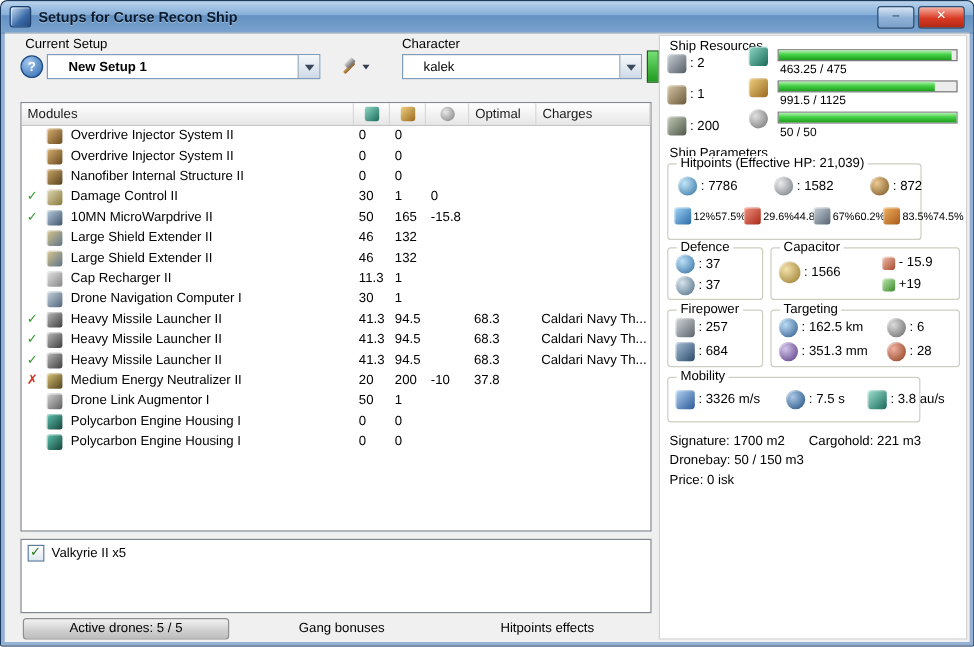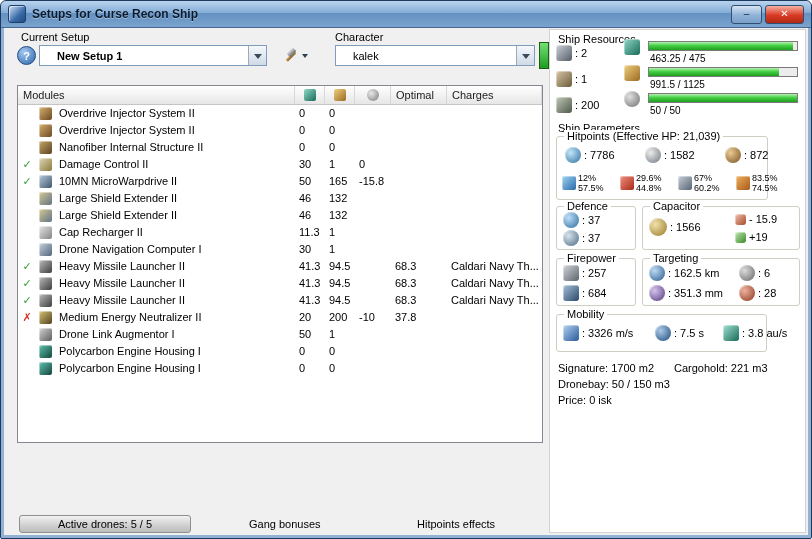--- a/index.html
+++ b/index.html
@@ -97,21 +97,21 @@
   .fill{height:100%;background:linear-gradient(#b2f2b2,#44d044 45%,#1f9e1f)}
   .bartext{position:absolute;font-size:10px;white-space:nowrap}
   .gbox{position:absolute;border:1px solid #cdcfc2;border-radius:3px;box-sizing:border-box}
   .glabel{position:absolute;top:-7px;left:7px;background:#fff;padding:0 3px;white-space:nowrap}
   .resist{position:absolute;display:flex;align-items:center}
   .ric{width:14px;height:14px;border-radius:2px;margin-right:2px;box-shadow:inset 1px 1px 0 rgba(255,255,255,.4);flex:none}
   .ric.em{background:linear-gradient(135deg,#9fd4f4,#2a6aa8)}
   .ric.thermal{background:linear-gradient(135deg,#f09080,#a82a18)}
   .ric.kinetic{background:linear-gradient(135deg,#c8d0d8,#566474)}
   .ric.explosive{background:linear-gradient(135deg,#f0b060,#a85a18)}
-  .rv{display:flex;flex-direction:column;font-size:9px;line-height:10px}
+  .rv{display:flex;flex-direction:row;font-size:9px;line-height:10px}
   .txtline{position:absolute;white-space:nowrap}
 </style>
 </head>
 <body>
 
 <div class="window">
 
   <div class="titlebar">
     <span class="app-icon"></span>
     <span class="title">Setups for Curse Recon Ship</span>
@@ -317,20 +317,26 @@
           <span class="c cname">Polycarbon Engine Housing I</span>
           <span class="c cnum">0</span>
           <span class="c cnum">0</span>
           <span class="c cnum"></span>
           <span class="c cnum"></span>
           <span class="c cchg"></span>
         </div>
       </div>
   </div>
 
+  <div class="drones">
+    <div class="drone-item">
+      <span class="checkbox checked"></span>
+      <span>Valkyrie II x5</span>
+    </div>
+  </div>
 
   <span class="sb-btn">Active drones: 5 / 5</span>
   <span class="sb-lbl" style="left:248px">Gang bonuses</span>
   <span class="sb-lbl" style="left:416px">Hitpoints effects</span>
 
   <div class="rpanel">
     <span class="ptitle" style="left:8px;top:3px">Ship Resources</span>
 
     <div class="stat" style="left:6px;top:15px">
       <i class="sic turret"></i>

